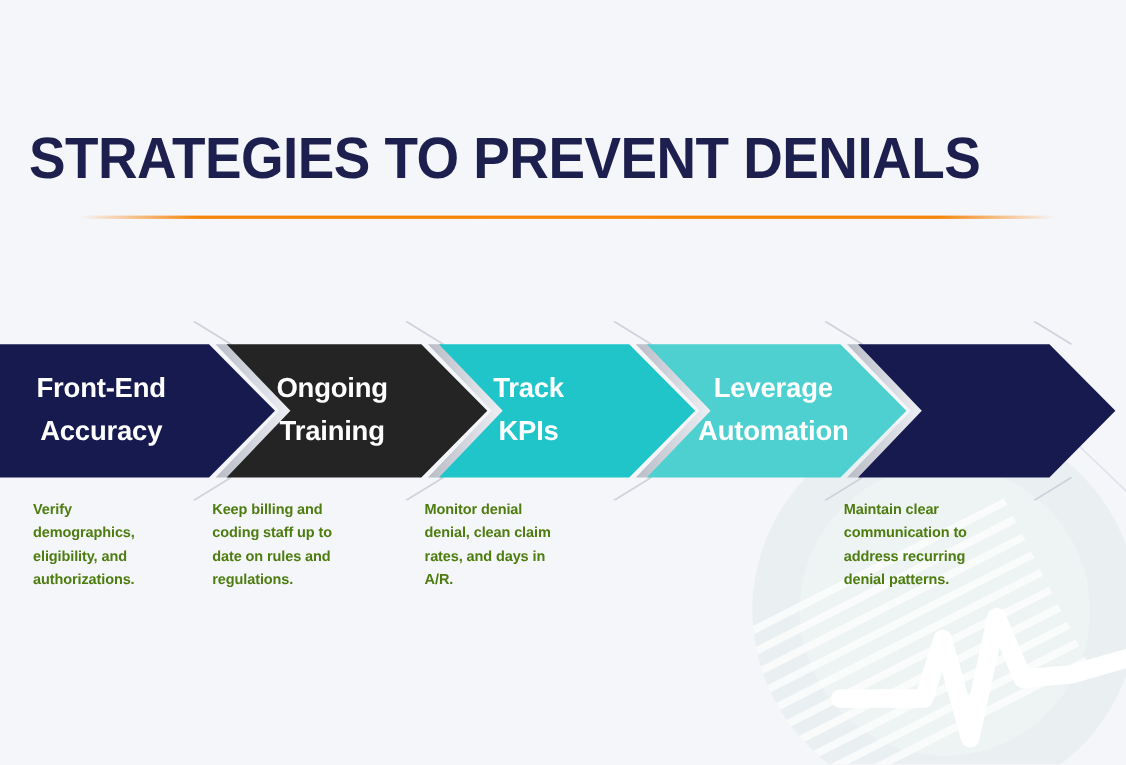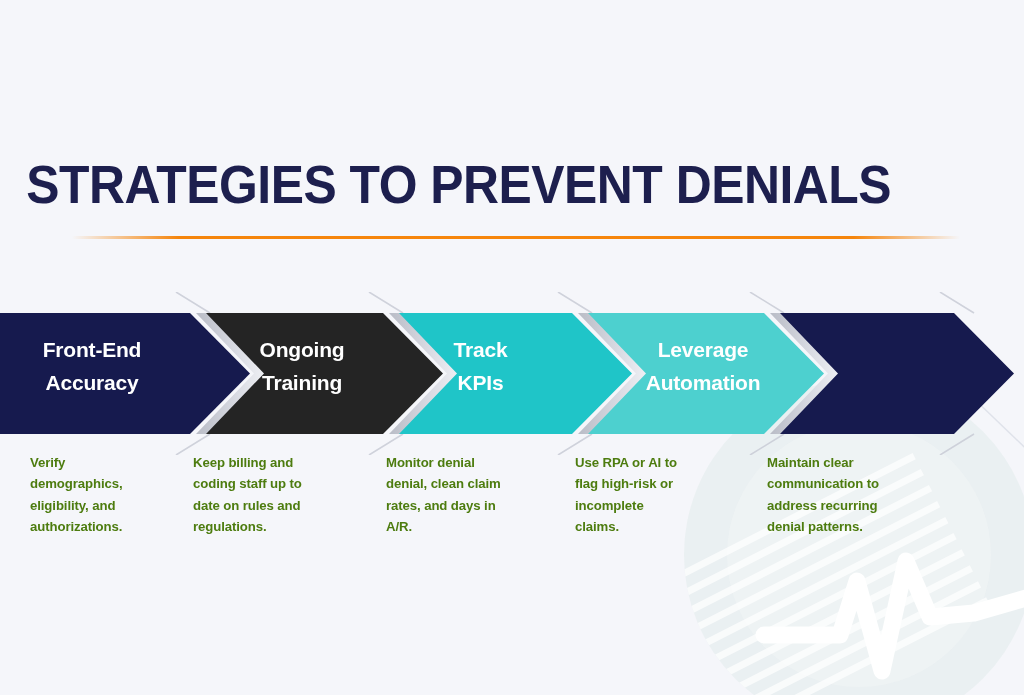--- a/index.html
+++ b/index.html
@@ -24,21 +24,20 @@
     pointer-events:none;
     z-index:0;
   }
 
   
   #title-block {
     position:absolute;
     left:0; top:116px;
     width:876px;
     z-index:3;
-    margin-top:40px;
   }
   #page-title {
     font-family:"Liberation Sans Narrow","Liberation Sans", sans-serif;
     font-size:53px;
     font-weight:bold;
     letter-spacing:-0.5px;
     color:#1d1f4e;
     line-height:1.08;
     transform:scaleX(0.94);
     transform-origin:center;
@@ -63,21 +62,21 @@
     position:absolute;
     left:0; top:292px;
     width:1024px; height:163px;
     z-index:2;
   }
   #chevron-svg { display:block; width:1024px; height:163px; }
 
   .chev-label {
     position:absolute;
     color:#ffffff;
-    font-size:21px;
+    font-size:25px;
     font-weight:bold;
     line-height:1.55;
     letter-spacing:-0.2px;
     white-space:pre-line;
     text-align:center;
     z-index:4;
   }
 
   
   #captions { position:absolute; left:0; top:452px; width:1024px; height:110px; z-index:3; }
@@ -192,23 +191,19 @@
 eligibility, and
 authorizations.</div>
     <div class="caption" style="left:193px; width:160px;">Keep billing and
 coding staff up to
 date on rules and
 regulations.</div>
     <div class="caption" style="left:386px; width:160px;">Monitor denial
 denial, clean claim
 rates, and days in
 A/R.</div>
-    <div class="caption" style="left:575px; width:160px;">Use RPA or AI to
-flag high-risk or
-incomplete
-claims.</div>
     <div class="caption" style="left:767px; width:170px;">Maintain clear
 communication to
 address recurring
 denial patterns.</div>
   </div>
 
 </div>
 
 </body></html>

